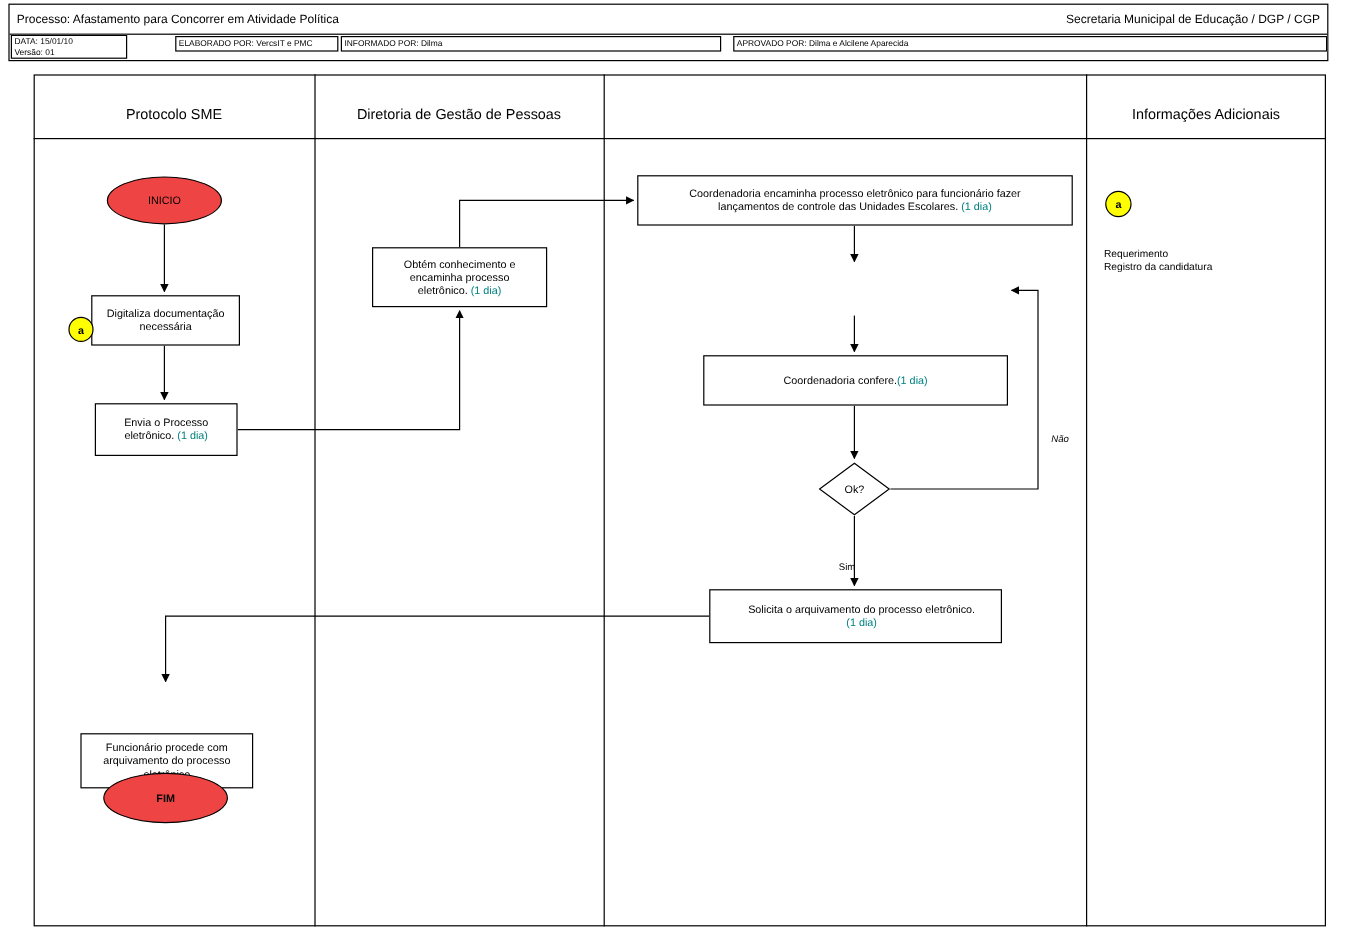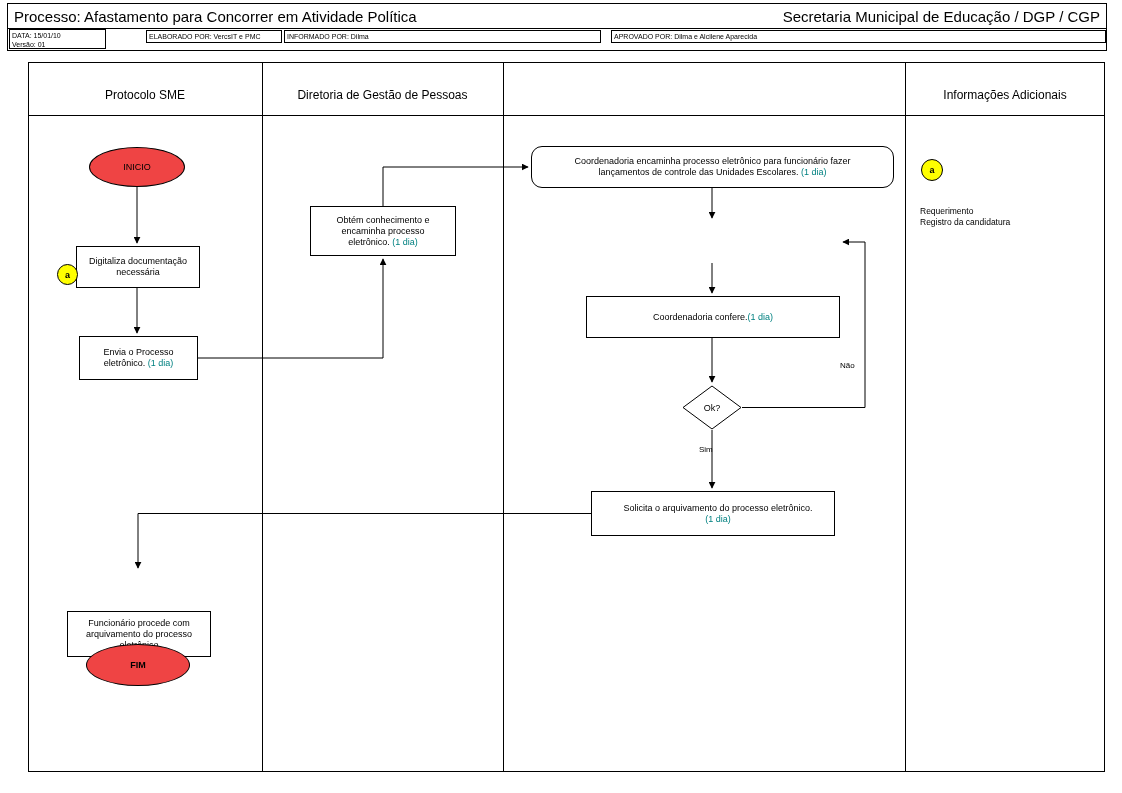--- a/index.html
+++ b/index.html
@@ -2,21 +2,21 @@
 <html><head>
 <meta charset="utf-8">
 <style>
   html,body{margin:0;padding:0;background:#fff;}
   .canvas{position:relative;width:1122px;height:793px;background:#ffffff;
           font-family:"Liberation Sans",sans-serif;color:#000;overflow:hidden;}
   
   .header-box{position:absolute;left:7px;top:3px;width:1100px;height:48px;
               border:1px solid #000;box-sizing:border-box;}
   .title-row{display:flex;justify-content:space-between;align-items:center;
-             height:24px;border-bottom:1px solid #000;padding:0 6px;font-size:15px;}
+             height:24px;border-bottom:1px solid #000;padding:0 6px;font-size:10px;}
   .meta-box{position:absolute;border:1px solid #000;box-sizing:border-box;background:#fff;
             font-size:7px;padding:1px 2px;overflow:hidden;}
   .meta-line{line-height:9px;white-space:nowrap;}
   
   .frame{position:absolute;left:28px;top:62px;width:1077px;height:710px;
          border:1px solid #000;box-sizing:border-box;}
   .vline{position:absolute;top:62px;height:710px;width:0;border-left:1px solid #000;}
   .lane-hline{position:absolute;left:28px;top:115px;width:1077px;height:0;border-top:1px solid #000;}
   .lane-title{position:absolute;top:88px;font-size:12px;text-align:center;z-index:2;}
   
@@ -105,38 +105,38 @@
       <span class="wrap"><span>Envia o Processo
 eletrônico.</span> <span class="dur">(1 dia)</span></span>
     </div>
 
   <div class="box" style="left:310px;top:206px;width:146px;height:50px;">
       <span class="wrap"><span>Obtém conhecimento e
 encaminha processo
 eletrônico.</span> <span class="dur">(1 dia)</span></span>
     </div>
 
-  <div class="box" style="left:531px;top:146px;width:363px;height:42px;border-radius:11px;">
+  <div class="box" style="left:531px;top:146px;width:363px;height:42px;">
       <span class="wrap"><span>Coordenadoria encaminha processo eletrônico para funcionário fazer
 lançamentos de controle das Unidades Escolares.</span> <span class="dur">(1 dia)</span></span>
     </div>
 
 
   <div class="box" style="left:586px;top:296px;width:254px;height:42px;">
       <span class="wrap"><span>Coordenadoria confere.</span><span class="dur">(1 dia)</span></span>
     </div>
 
   <div class="diamond" style="left:682px;top:385px;width:60px;height:45px;">
     <svg width="60" height="45">
         <polygon points="30,1 59,22.5 30,44 1,22.5" fill="#ffffff" stroke="#000000" stroke-width="1"></polygon>
       </svg>
     <span class="diamond-label">Ok?</span>
   </div>
-  <div class="edge-label" style="left:840px;top:361px;">Não</div>
-  <div class="edge-label" style="left:699px;top:445px;">Sim</div>
+  <div class="edge-label" style="left:876px;top:361px;font-style:italic;">Não</div>
+  <div class="edge-label" style="left:699px;top:468px;">Sim</div>
 
   <div class="box" style="left:591px;top:491px;width:244px;height:45px;padding-left:12px;">
       <span class="wrap"><span>Solicita o arquivamento do processo eletrônico.
 </span><span class="dur">(1 dia)</span></span>
     </div>
 
   <div class="box wrap" style="left:67px;top:571px;width:144px;height:46px;margin-top:40px;"><span>Funcionário procede com
 arquivamento do processo
 eletrônico</span></div>
 

